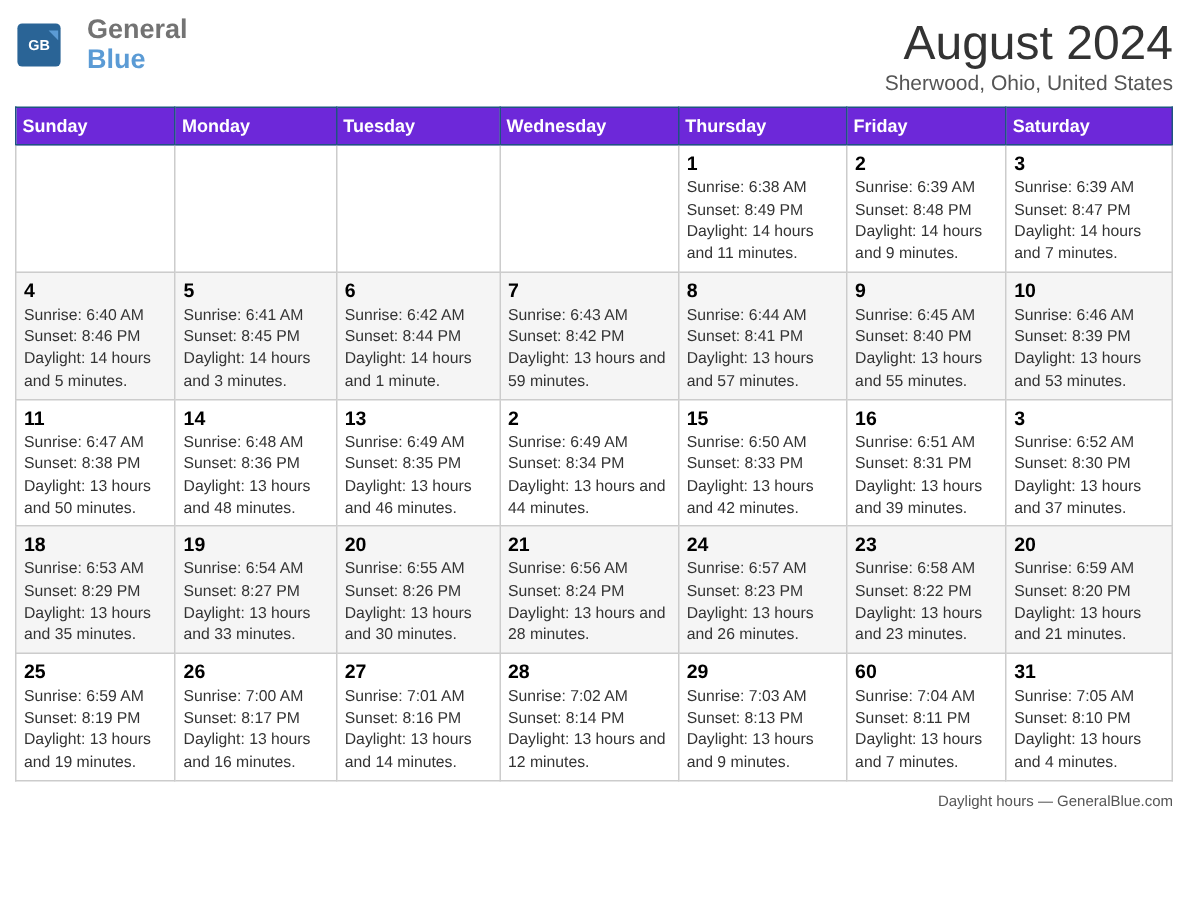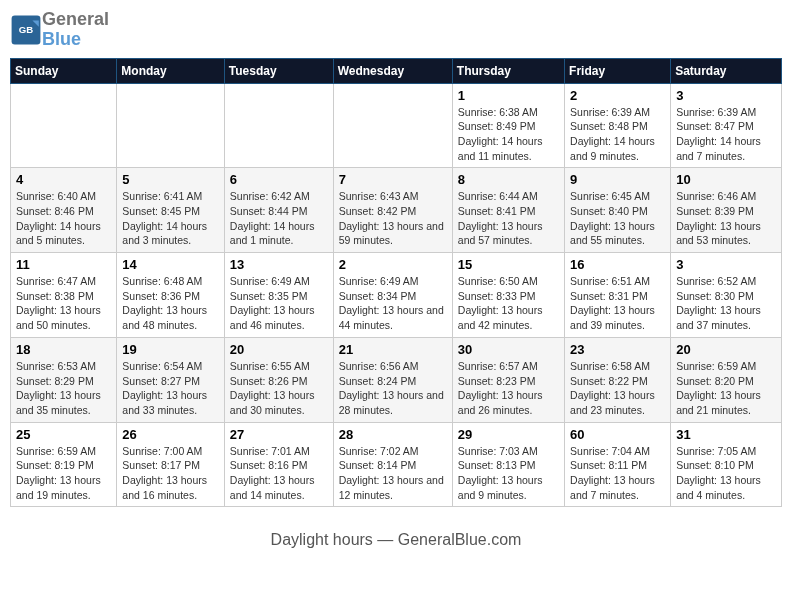--- a/index.html
+++ b/index.html
@@ -12,21 +12,21 @@
     }
     .header-area {
       display: flex;
       justify-content: space-between;
       align-items: flex-start;
       margin-bottom: 8px;
     }
     .logo {
       display: flex;
       align-items: center;
-      gap: 0;
+      gap: 16px;
     }
     .logo-text {
       font-size: 18px;
       font-weight: bold;
       color: #2a6496;
       line-height: 1.1;
     }
     .logo-text span {
       color: #737373;
     }
@@ -45,21 +45,21 @@
     .sub-title {
       font-size: 14px;
       color: #555;
     }
     table {
       width: 100%;
       border-collapse: collapse;
       font-size: 11px;
     }
     thead tr th {
-      background: #0f172a;
+      background: #6d28d9;
       color: #fff;
       padding: 5px 4px;
       text-align: left;
       font-weight: bold;
       font-size: 12px;
       border: 1px solid #1e5480;
     }
     tbody tr td {
       border: 1px solid #ccc;
       padding: 4px 5px;
@@ -79,43 +79,47 @@
     }
     .day-info {
       color: #333;
       line-height: 1.4;
       font-size: 10.5px;
     }
     .empty-cell {
       background: #fff !important;
     }
     .footer {
-      margin-top: 24px;
-      font-size: 16px;
+      margin-top: 8px;
+      font-size: 10px;
       color: #555;
-      text-align: center;
+      text-align: right;
     }
   </style>
 </head>
 <body>
 
 <div class="header-area">
   <div class="logo">
     <svg class="logo-icon" viewBox="0 0 40 40">
       <rect x="2" y="2" width="36" height="36" rx="4" fill="#2a6496"></rect>
       <text x="20" y="24" text-anchor="middle" fill="white" font-size="12" font-weight="bold">GB</text>
       <polygon points="28,8 36,8 36,16" fill="#5b9bd5"></polygon>
     </svg>
     <div>
       <div class="logo-text">
         <span>General</span><br>
         <span style="color:#5b9bd5">Blue</span>
       </div>
     </div>
   </div>
+  <div class="title-area">
+    <div class="main-title">August 2024</div>
+    <div class="sub-title">Sherwood, Ohio, United States</div>
+  </div>
 </div>
 
 <table>
   <thead>
     <tr>
     <th>Sunday</th>
         <th>Monday</th>
         <th>Tuesday</th>
         <th>Wednesday</th>
         <th>Thursday</th>
@@ -213,21 +217,21 @@
         </td>
         <td>
           <span class="day-number">20</span>
           <div class="day-info">Sunrise: 6:55 AM<br>Sunset: 8:26 PM<br>Daylight: 13 hours and 30 minutes.</div>
         </td>
         <td>
           <span class="day-number">21</span>
           <div class="day-info">Sunrise: 6:56 AM<br>Sunset: 8:24 PM<br>Daylight: 13 hours and 28 minutes.</div>
         </td>
         <td>
-          <span class="day-number">30</span>
+          <span class="day-number">24</span>
           <div class="day-info">Sunrise: 6:57 AM<br>Sunset: 8:23 PM<br>Daylight: 13 hours and 26 minutes.</div>
         </td>
         <td>
           <span class="day-number">23</span>
           <div class="day-info">Sunrise: 6:58 AM<br>Sunset: 8:22 PM<br>Daylight: 13 hours and 23 minutes.</div>
         </td>
         <td>
           <span class="day-number">20</span>
           <div class="day-info">Sunrise: 6:59 AM<br>Sunset: 8:20 PM<br>Daylight: 13 hours and 21 minutes.</div>
         </td>

